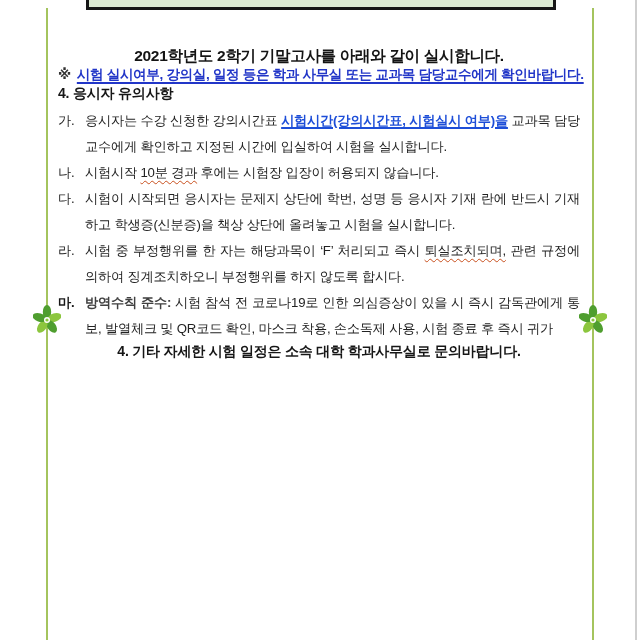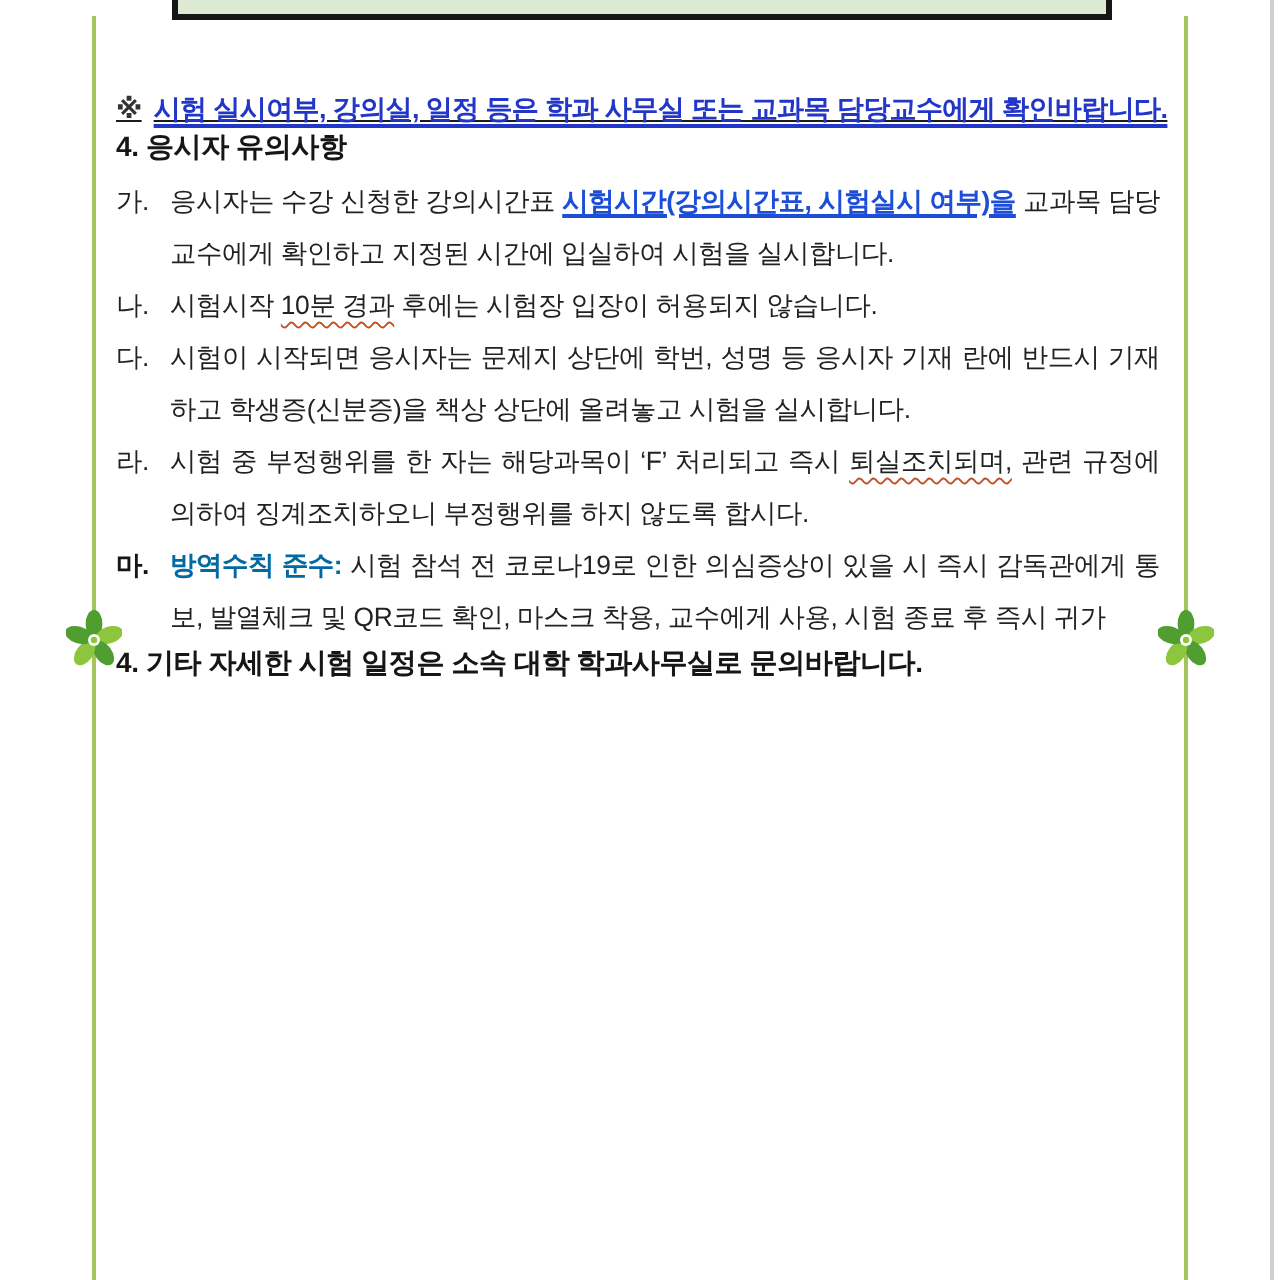--- a/index.html
+++ b/index.html
@@ -22,44 +22,44 @@
     box-sizing:border-box;
   }
   .content { position:absolute; left:58px; top:46px; width:522px; }
   .content p { margin:0; }
   .title {
     text-align:center; font-weight:bold; font-size:15.5px; letter-spacing:-0.3px;
     margin-top:6px; line-height:20px; white-space:nowrap; color:#141414;
   }
   .p-num { font-weight:bold; font-size:14px; line-height:18px; letter-spacing:-0.2px; white-space:nowrap; color:#161616; }
   .p-period  { margin-top:20px; }
-  .note { margin-top:9px; font-size:13.5px; line-height:18px; white-space:nowrap; letter-spacing:-0.3px;text-decoration:underline; }
+  .note { margin-top:9px; font-size:13.5px; line-height:18px; white-space:nowrap; letter-spacing:-0.3px; }
   .note-marker { color:#333333; font-weight:bold; margin-right:6px; }
   .note-text {
     color:var(--note-blue,#2236c8); font-weight:bold;
     text-decoration:underline; text-underline-offset:3px; text-decoration-thickness:1.5px;
   }
   .p-method  { margin-top:26px; }
   .p-heading { margin-top:25px; }
   .k-list { margin-top:6px; font-size:13.2px; letter-spacing:-0.2px; color:#222222; }
   .k-item { display:flex; line-height:26px; }
   .k-marker { flex:0 0 27px; }
   .k-marker.bold { font-weight:bold; color:#161616; }
   .k-body { flex:1; text-align:justify; word-break:break-all; }
-  .seg-bold { font-weight:bold; color:#0369a1;margin-top:21px; }
+  .seg-bold { font-weight:bold; color:#404040;margin-top:21px; }
   .seg-emph {
     font-weight:bold; color:#1d4ed8;
     text-decoration:underline; text-underline-offset:2px; text-decoration-thickness:1.5px;
   }
   .seg-squiggle {
     text-decoration-line:underline; text-decoration-style:wavy;
     text-decoration-color:var(--squiggle-red,#c8501e);
     text-decoration-thickness:1px; text-underline-offset:3px;
   }
-  .p-etc  { margin-top:5px; }
+  .p-etc  { margin-top:5px;text-align:center; }
   .date   {
     margin-top:32px; text-align:center; font-weight:bold; font-size:14.5px;
     letter-spacing:1.5px; line-height:20px; color:#161616;
   }
   .signer {
     margin-top:33px; text-align:center; font-size:26px; letter-spacing:10px;
     line-height:34px; color:#1a1a1a; white-space:nowrap;
   }
 </style>
 </head>
@@ -92,20 +92,21 @@
       <ellipse cx="14" cy="9" rx="4.2" ry="7" style="fill:var(--ornament-dark,#4f9e2f)" transform="rotate(288 14 17)"></ellipse>
       <circle cx="14" cy="17" r="3" fill="#ffffff"></circle>
       <circle cx="14" cy="17" r="1.6" style="fill:var(--ornament-light,#8cc63e)"></circle>
     </g>
   </svg>
 
   <div class="header-box"></div>
 
   <div class="content">
 
+    <p class="title">2021학년도 2학기 기말고사를 아래와 같이 실시합니다.</p>
 
 
     <p class="note"><span class="note-marker">※</span><span class="note-text">시험 실시여부, 강의실, 일정 등은 학과 사무실 또는 교과목 담당교수에게 확인바랍니다.</span></p>
 
 
     <p class="p-num p-heading">4. 응시자 유의사항</p>
 
     <div class="k-list">
 
       <div class="k-item">
@@ -123,21 +124,21 @@
         <span class="k-body">시험이 시작되면 응시자는 문제지 상단에 학번, 성명 등 응시자 기재 란에 반드시 기재하고 학생증(신분증)을 책상 상단에 올려놓고 시험을 실시합니다.</span>
       </div>
 
       <div class="k-item">
         <span class="k-marker">라.</span>
         <span class="k-body"><span>시험 중 부정행위를 한 자는 해당과목이 ‘F’ 처리되고 즉시 </span><span class="seg-squiggle">퇴실조치되며,</span><span> 관련 규정에 의하여 징계조치하오니 부정행위를 하지 않도록 합시다.</span></span>
       </div>
 
       <div class="k-item">
         <span class="k-marker bold">마.</span>
-        <span class="k-body"><span class="seg-bold">방역수칙 준수:</span><span> 시험 참석 전 코로나19로 인한 의심증상이 있을 시 즉시 감독관에게 통보, 발열체크 및 QR코드 확인, 마스크 착용, 교수에게 사용, 시험 종료 후 즉시 귀가</span></span>
+        <span class="k-body"><span class="seg-bold">방역수칙 준수:</span><span> 시험 참석 전 코로나19로 인한 의심증상이 있을 시 즉시 감독관에게 통보, 발열체크 및 QR코드 확인, 마스크 착용, 손소독제 사용, 시험 종료 후 즉시 귀가</span></span>
       </div>
 
     </div>
 
     <p class="p-num p-etc">4. 기타 자세한 시험 일정은 소속 대학 학과사무실로 문의바랍니다.</p>
 
 
 
   </div>
 </div>

